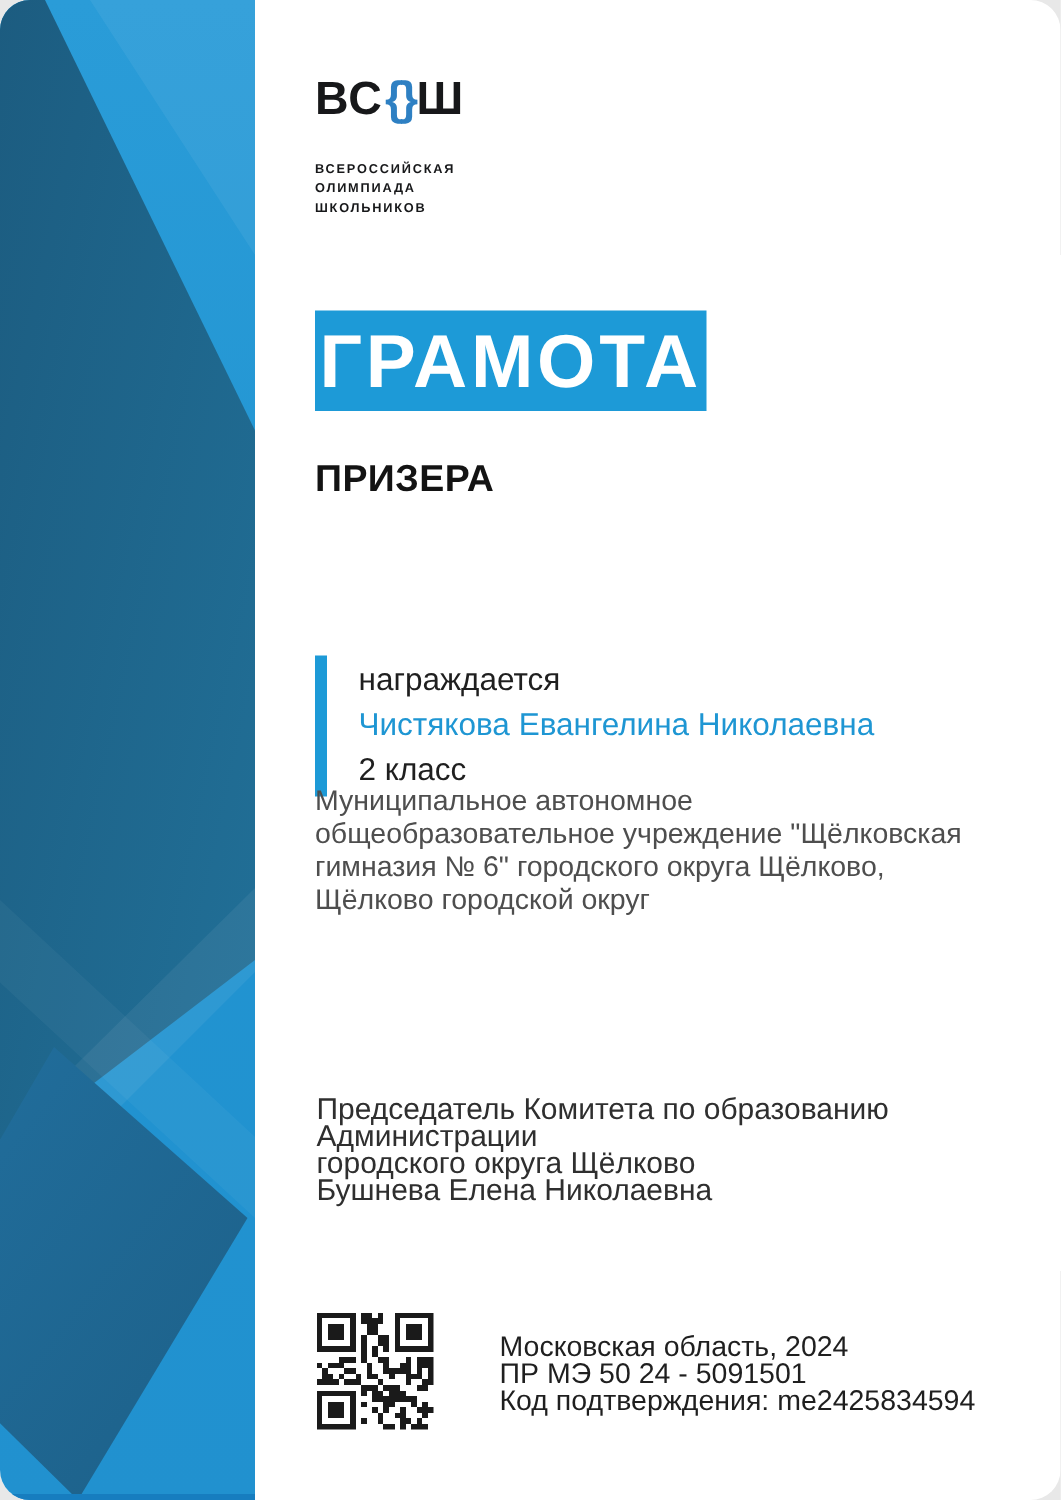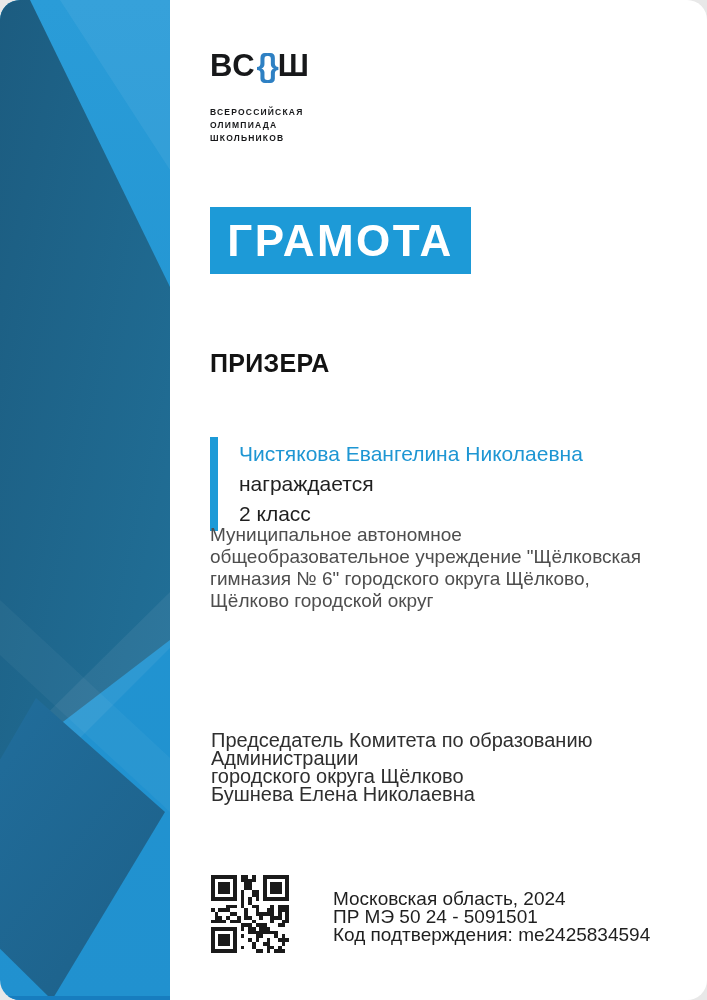--- a/index.html
+++ b/index.html
@@ -52,34 +52,33 @@
     position: absolute;
     left: 210px; top: 207px;
     width: 261px; height: 67px;
     background: #1d9ad7;
     display: flex;
     align-items: center;
     justify-content: center;
   }
   .banner span {
     color: #ffffff;
-    font-size: 44px;
+    font-size: 50px;
     font-weight: bold;
     letter-spacing: 2.5px;
     text-align: center;
   }
 
   .award-status {
     position: absolute;
     left: 210px; top: 305px;
     font-size: 25px;
     font-weight: bold;
     color: #131313;
     letter-spacing: 0.3px;
-    margin-top: 44px;
   }
 
   .desc {
     position: absolute;
     left: 210px; top: 342px;
     width: 460px;
     font-size: 19px;
     line-height: 22px;
     color: #1d1d1d;
     white-space: pre-line;
@@ -168,22 +167,22 @@
   </div>
 
   <div class="banner">
     <span>ГРАМОТА</span>
   </div>
 
   <div class="award-status">ПРИЗЕРА</div>
 
 
   <div class="awardee">
+    <div class="row">награждается</div>
     <div class="row name">Чистякова Евангелина Николаевна</div>
-    <div class="row">награждается</div>
     <div class="row">2 класс</div>
   </div>
 
   <div class="school">Муниципальное автономное
 общеобразовательное учреждение "Щёлковская
 гимназия № 6" городского округа Щёлково,
 Щёлково городской округ</div>
 
   <div class="signature">Председатель Комитета по образованию Администрации
 городского округа Щёлково

